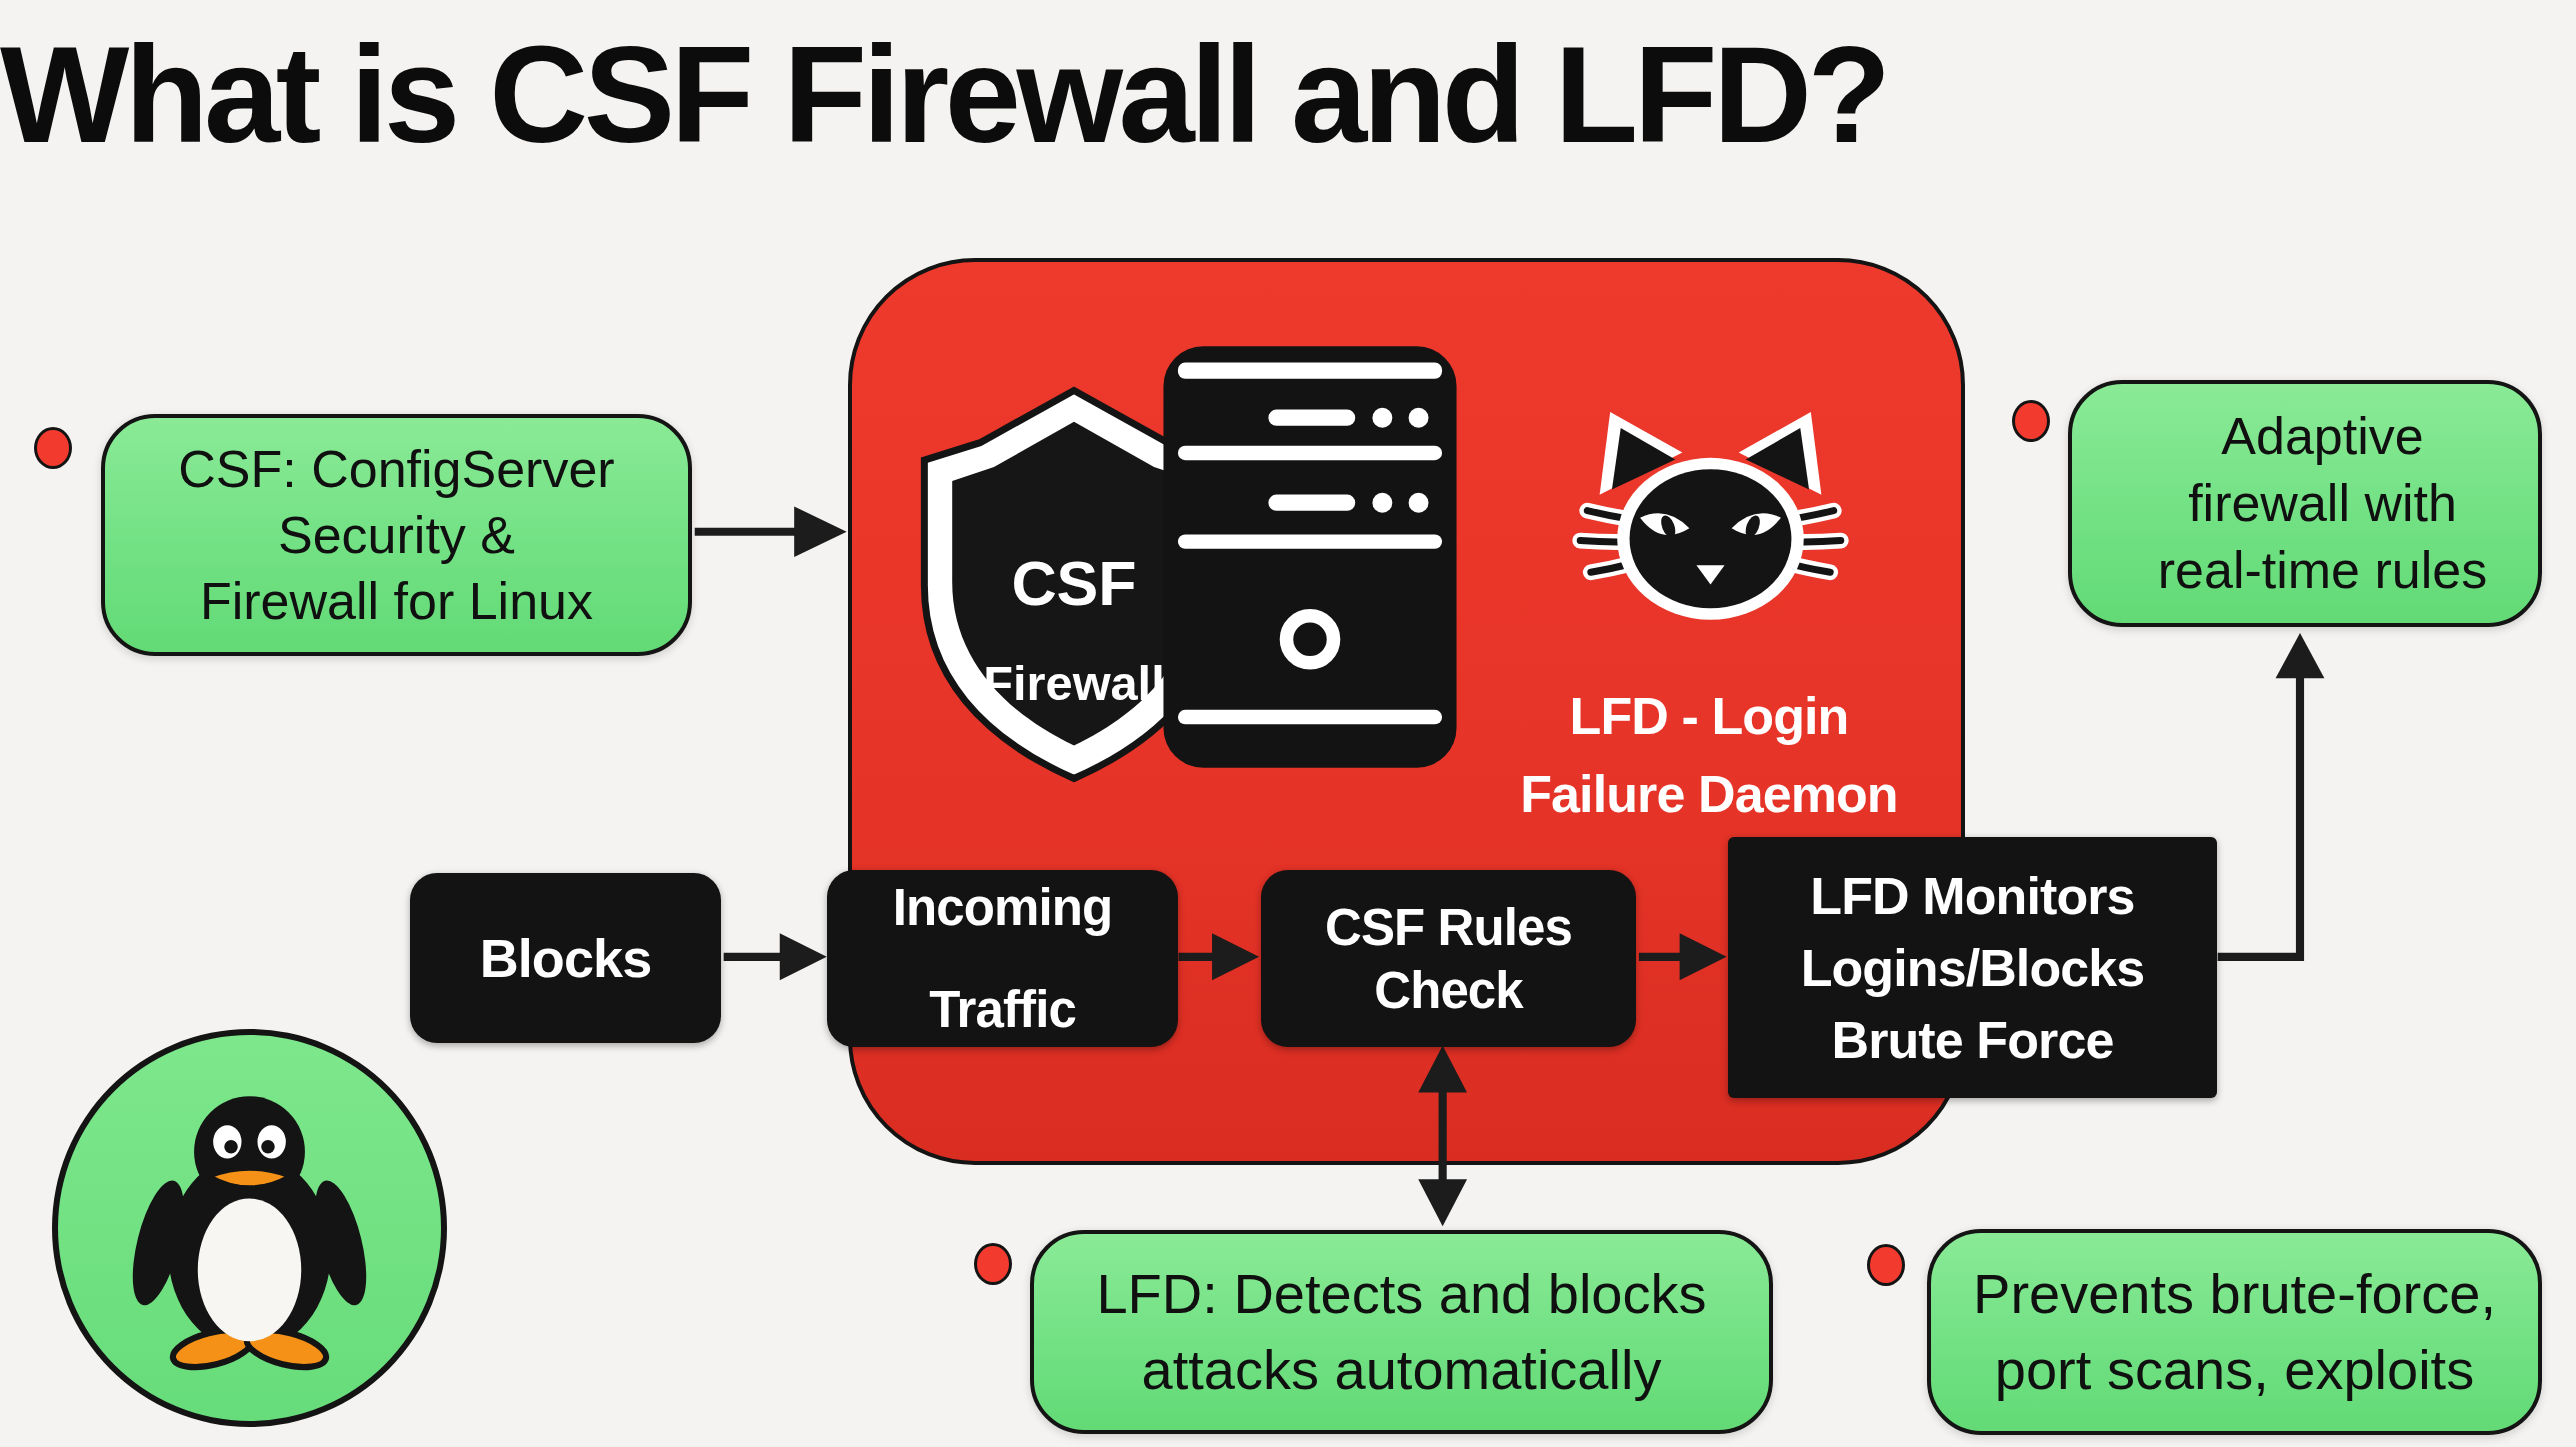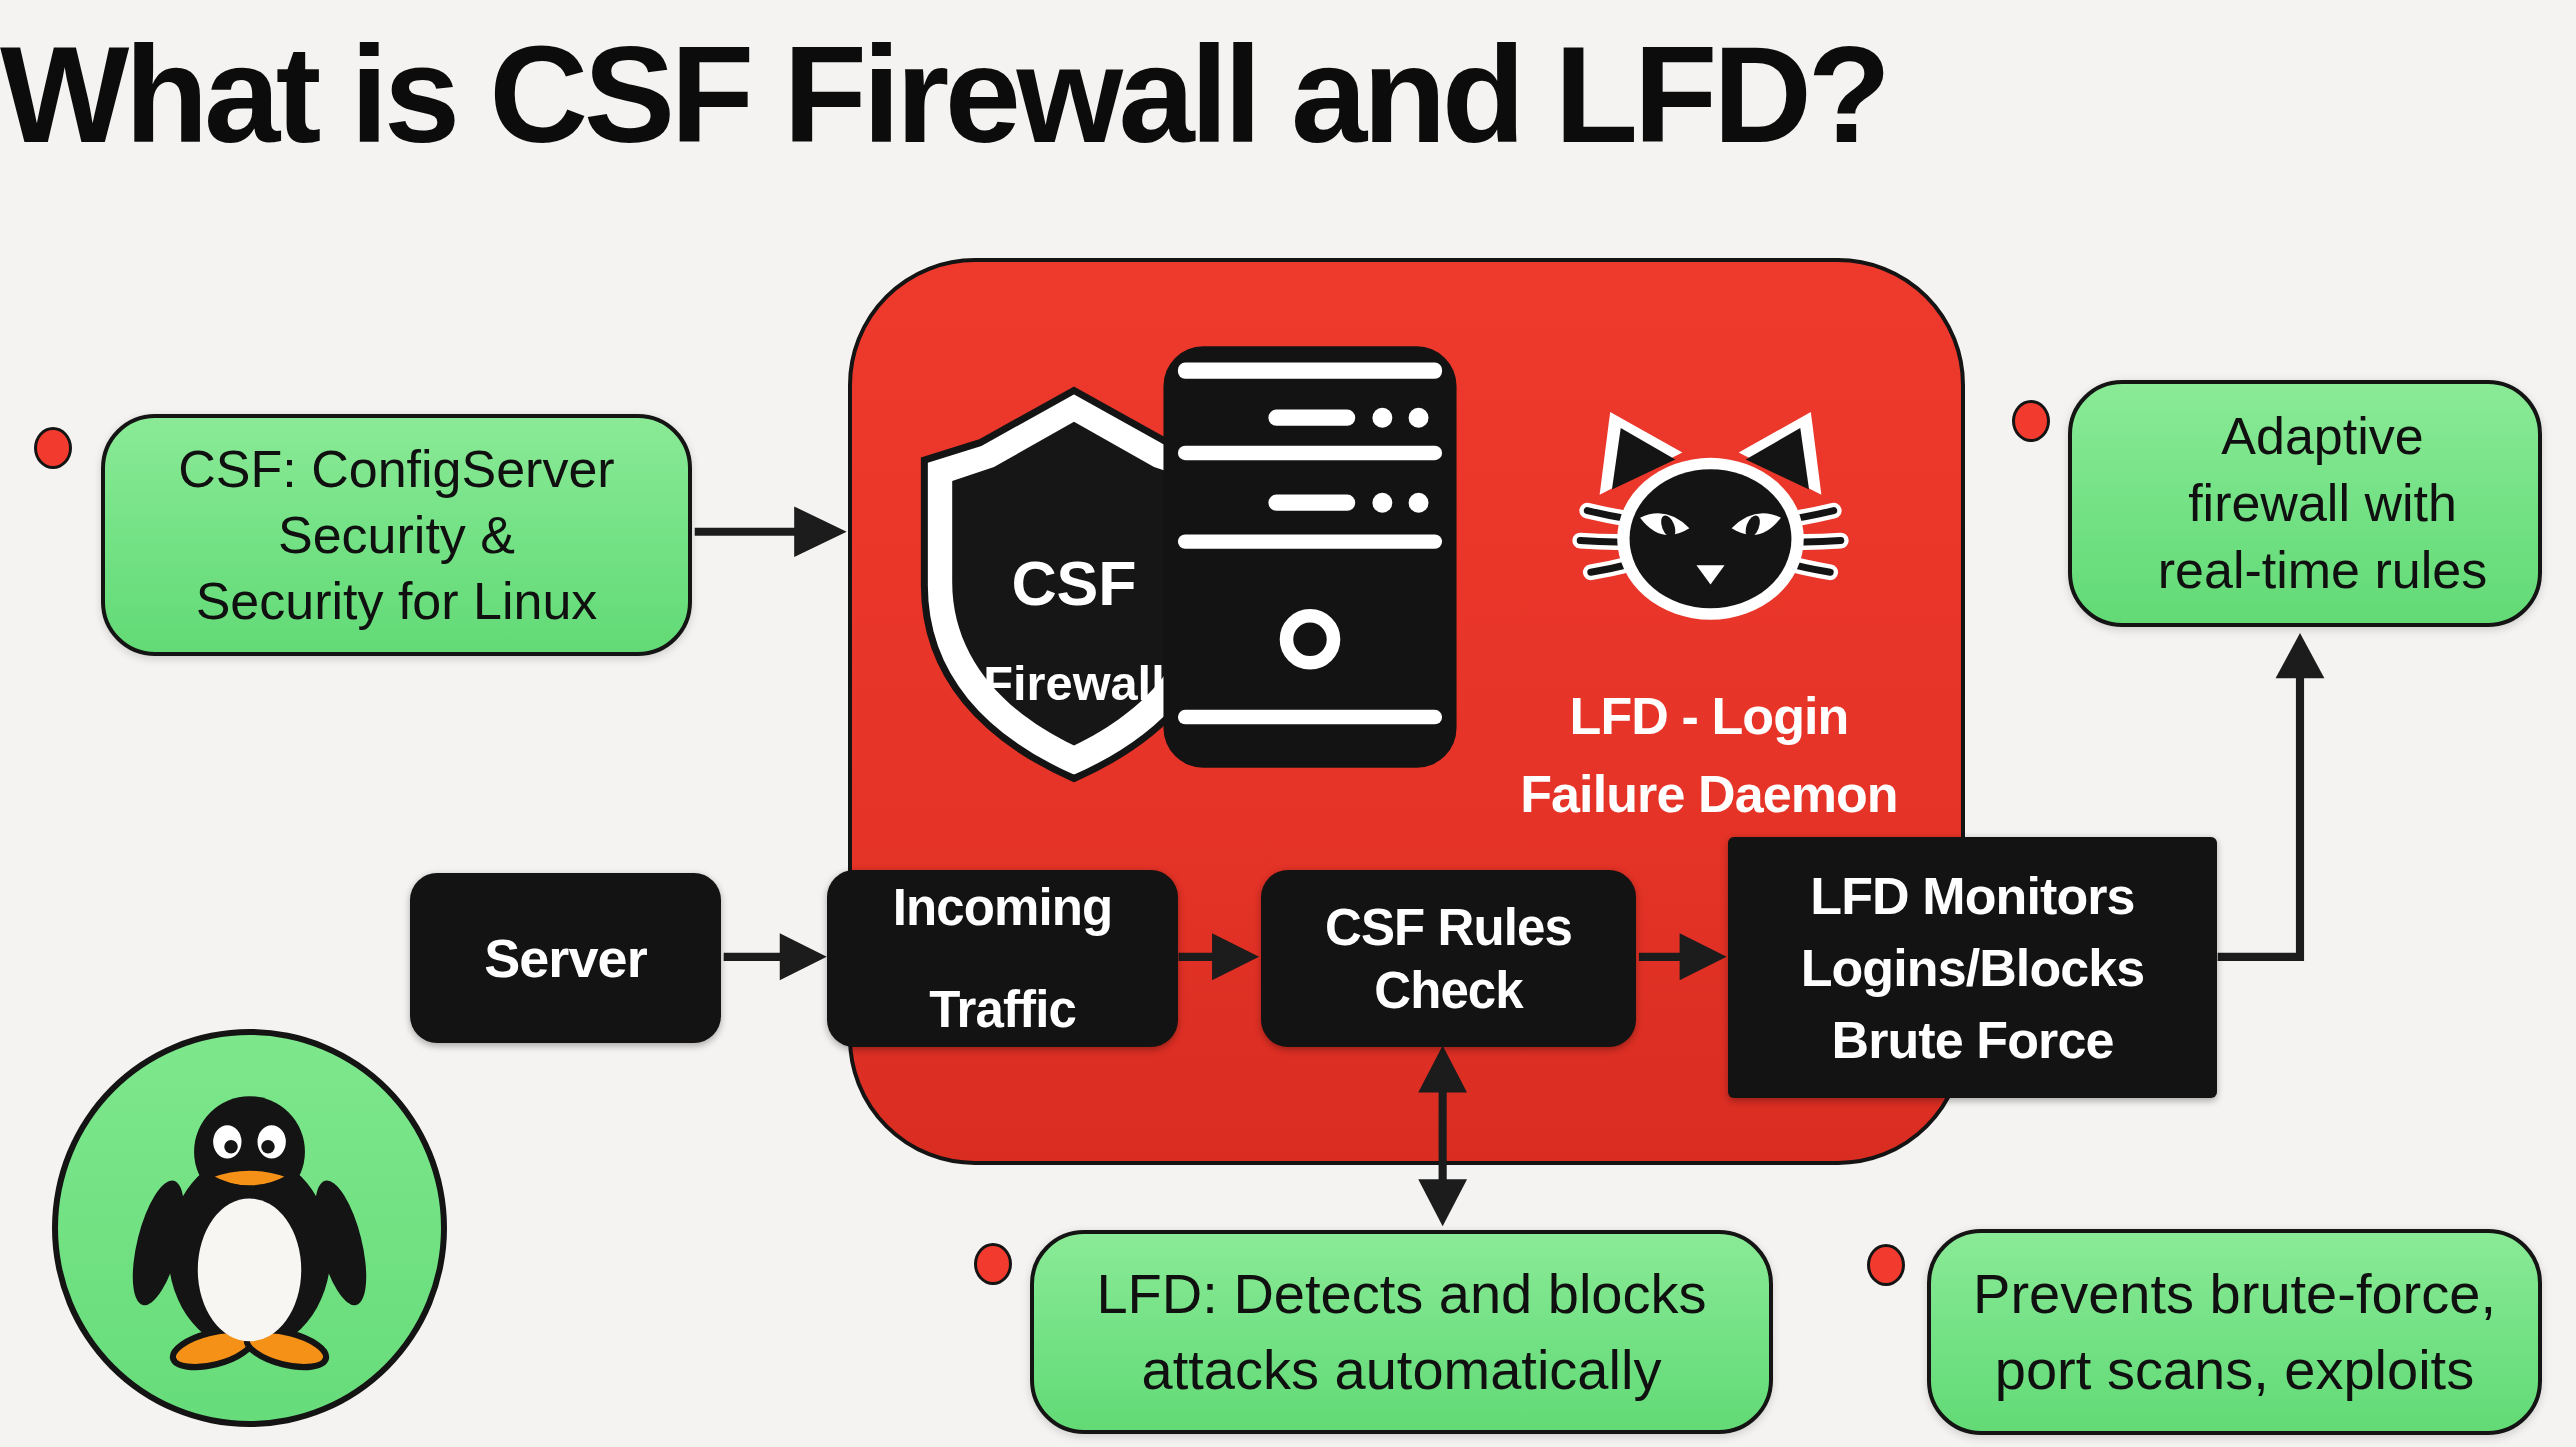--- a/index.html
+++ b/index.html
@@ -169,41 +169,41 @@
   </svg>
 
   <div id="lfd-caption" class="abs">
     <span style="display:block">LFD - Login</span>
     <span style="display:block">Failure Daemon</span>
   </div>
 
   <div id="callout-csf" class="abs callout">
     <span>CSF: ConfigServer</span>
     <span>Security &amp;</span>
-    <span>Security for Linux</span>
+    <span>Firewall for Linux</span>
   </div>
 
   <div id="callout-adaptive" class="abs callout">
     <span>Adaptive</span>
     <span>firewall with</span>
     <span>real-time rules</span>
   </div>
 
   <div id="callout-lfd" class="abs callout">
     <span>LFD: Detects and blocks</span>
     <span>attacks automatically</span>
   </div>
 
   <div id="callout-prevents" class="abs callout">
     <span>Prevents brute-force,</span>
     <span>port scans, exploits</span>
   </div>
 
   <div id="flow-server" class="abs flowbox">
-    <span>Server</span>
+    <span>Blocks</span>
   </div>
   <div id="flow-incoming" class="abs flowbox">
     <span>Incoming</span>
     <span>Traffic</span>
   </div>
   <div id="flow-rules" class="abs flowbox">
     <span>CSF Rules</span>
     <span>Check</span>
   </div>
   <div id="flow-monitors" class="abs flowbox">

